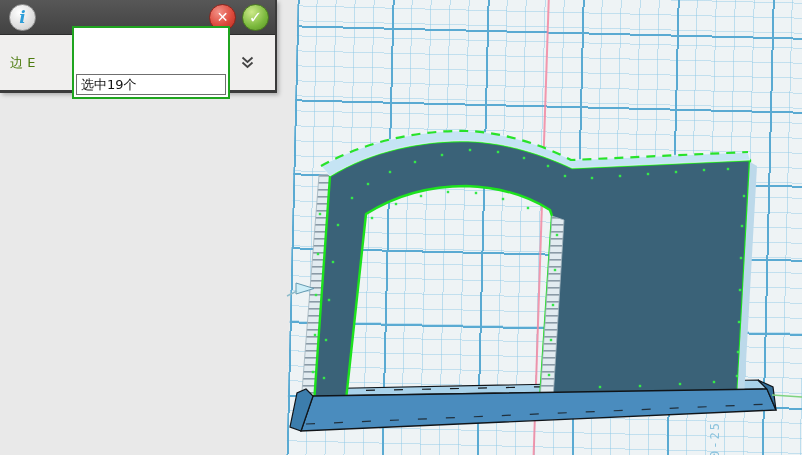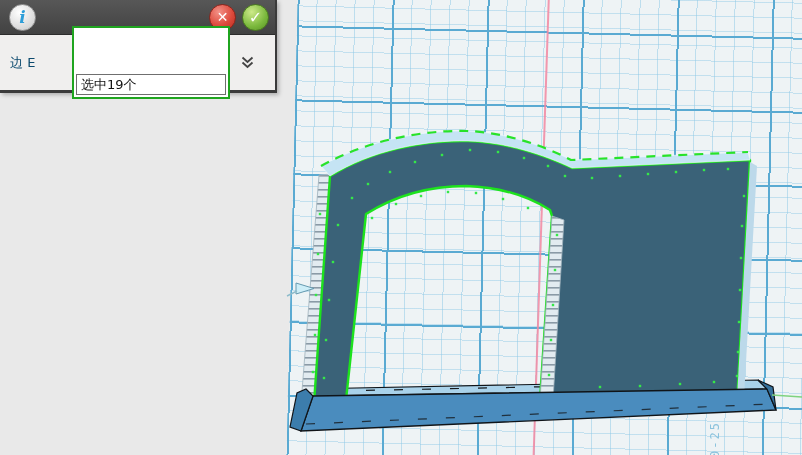--- a/index.html
+++ b/index.html
@@ -69,21 +69,21 @@
   .round-btn{
     width:27px; height:27px; border-radius:50%; margin-left:6px;
     display:flex; align-items:center; justify-content:center;
     color:#fff; font-weight:bold; cursor:pointer; box-sizing:border-box;
   }
   .btn-red{background:radial-gradient(circle at 35% 28%,#f39288,#dd4a3c 55%,#b52c20);
            border:1px solid #8e241b; font-size:14px;}
   .btn-green{background:radial-gradient(circle at 35% 28%,#cdea8a,#7ab83c 60%,#578f25);
            border:1px solid #4a7c1e; font-size:16px;}
   .dlg-body{display:flex; align-items:center; padding:0 10px; height:55px;}
-  .field-label{font-size:13px; color:#0c4a6e; width:62px;}
+  .field-label{font-size:13px; color:#4d7c0f; width:62px;}
   .input-outer{
     border:2px solid #1fa51f; background:#fff; padding:2px; width:150px;
   }
   .input-inner{
     border:1px solid #6f6f6f; background:#fff; height:17px;
     font-size:13px; color:#111; padding:1px 4px; white-space:nowrap; overflow:hidden;margin-top:44px;
   }
   .chevrons{margin-left:10px; display:flex; align-items:center; cursor:pointer;}
 </style>
 </head>

